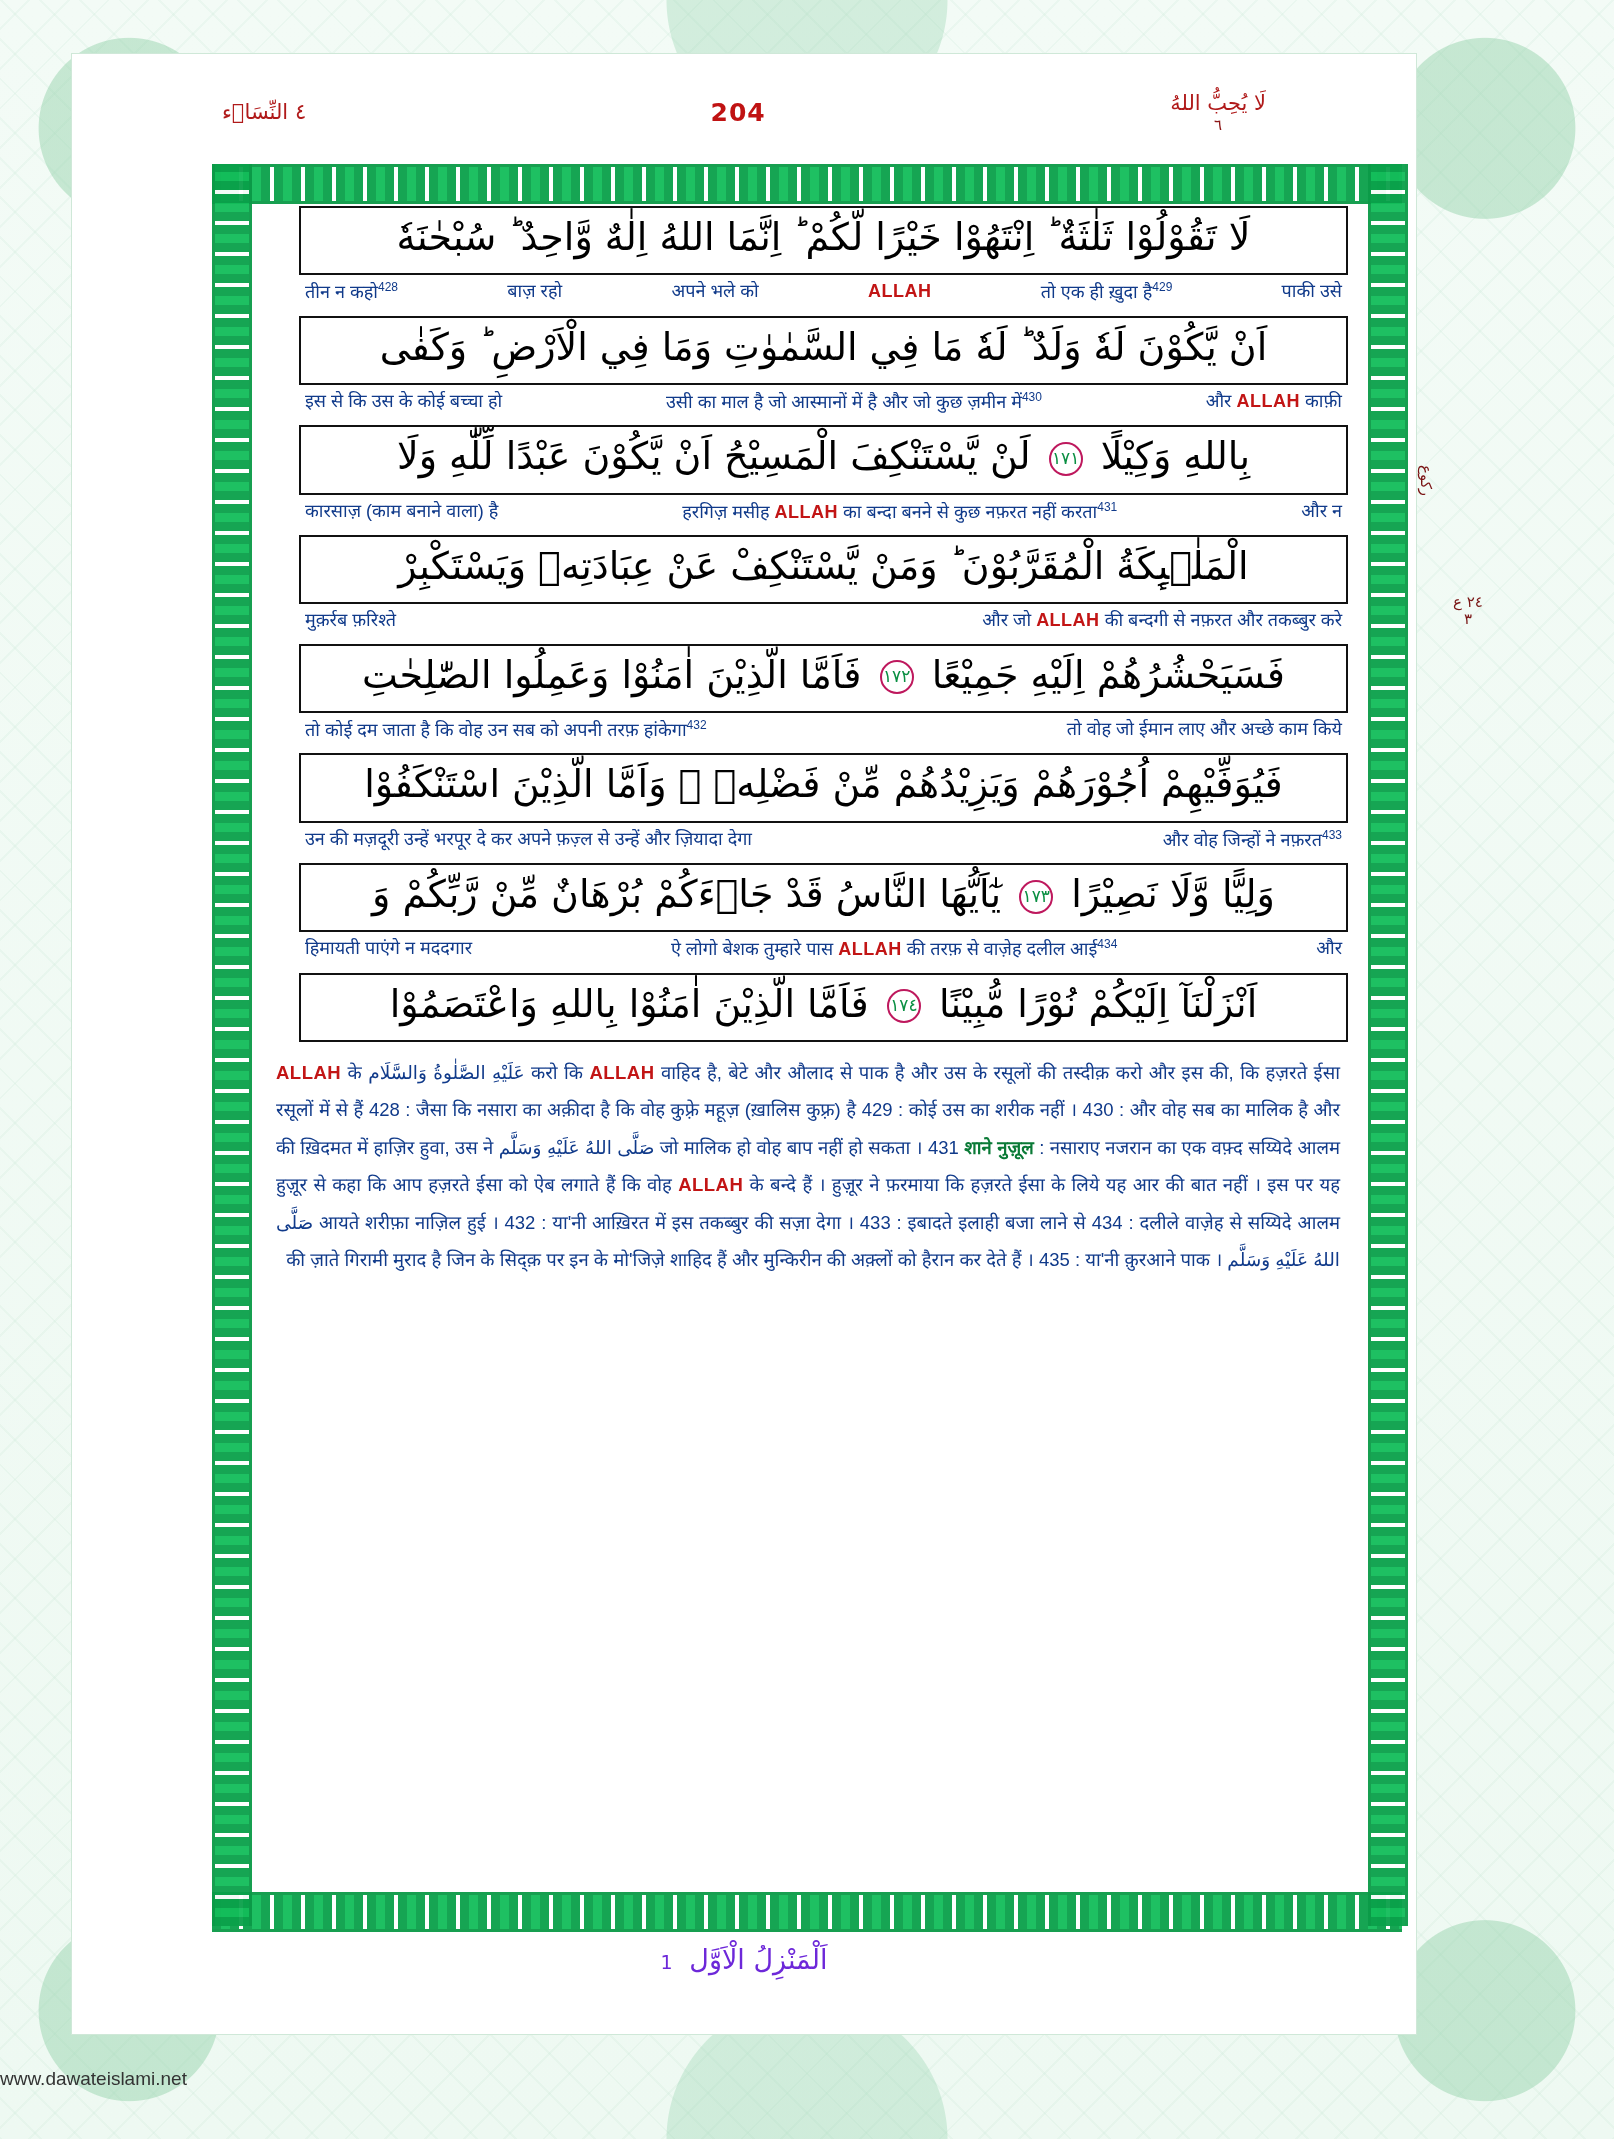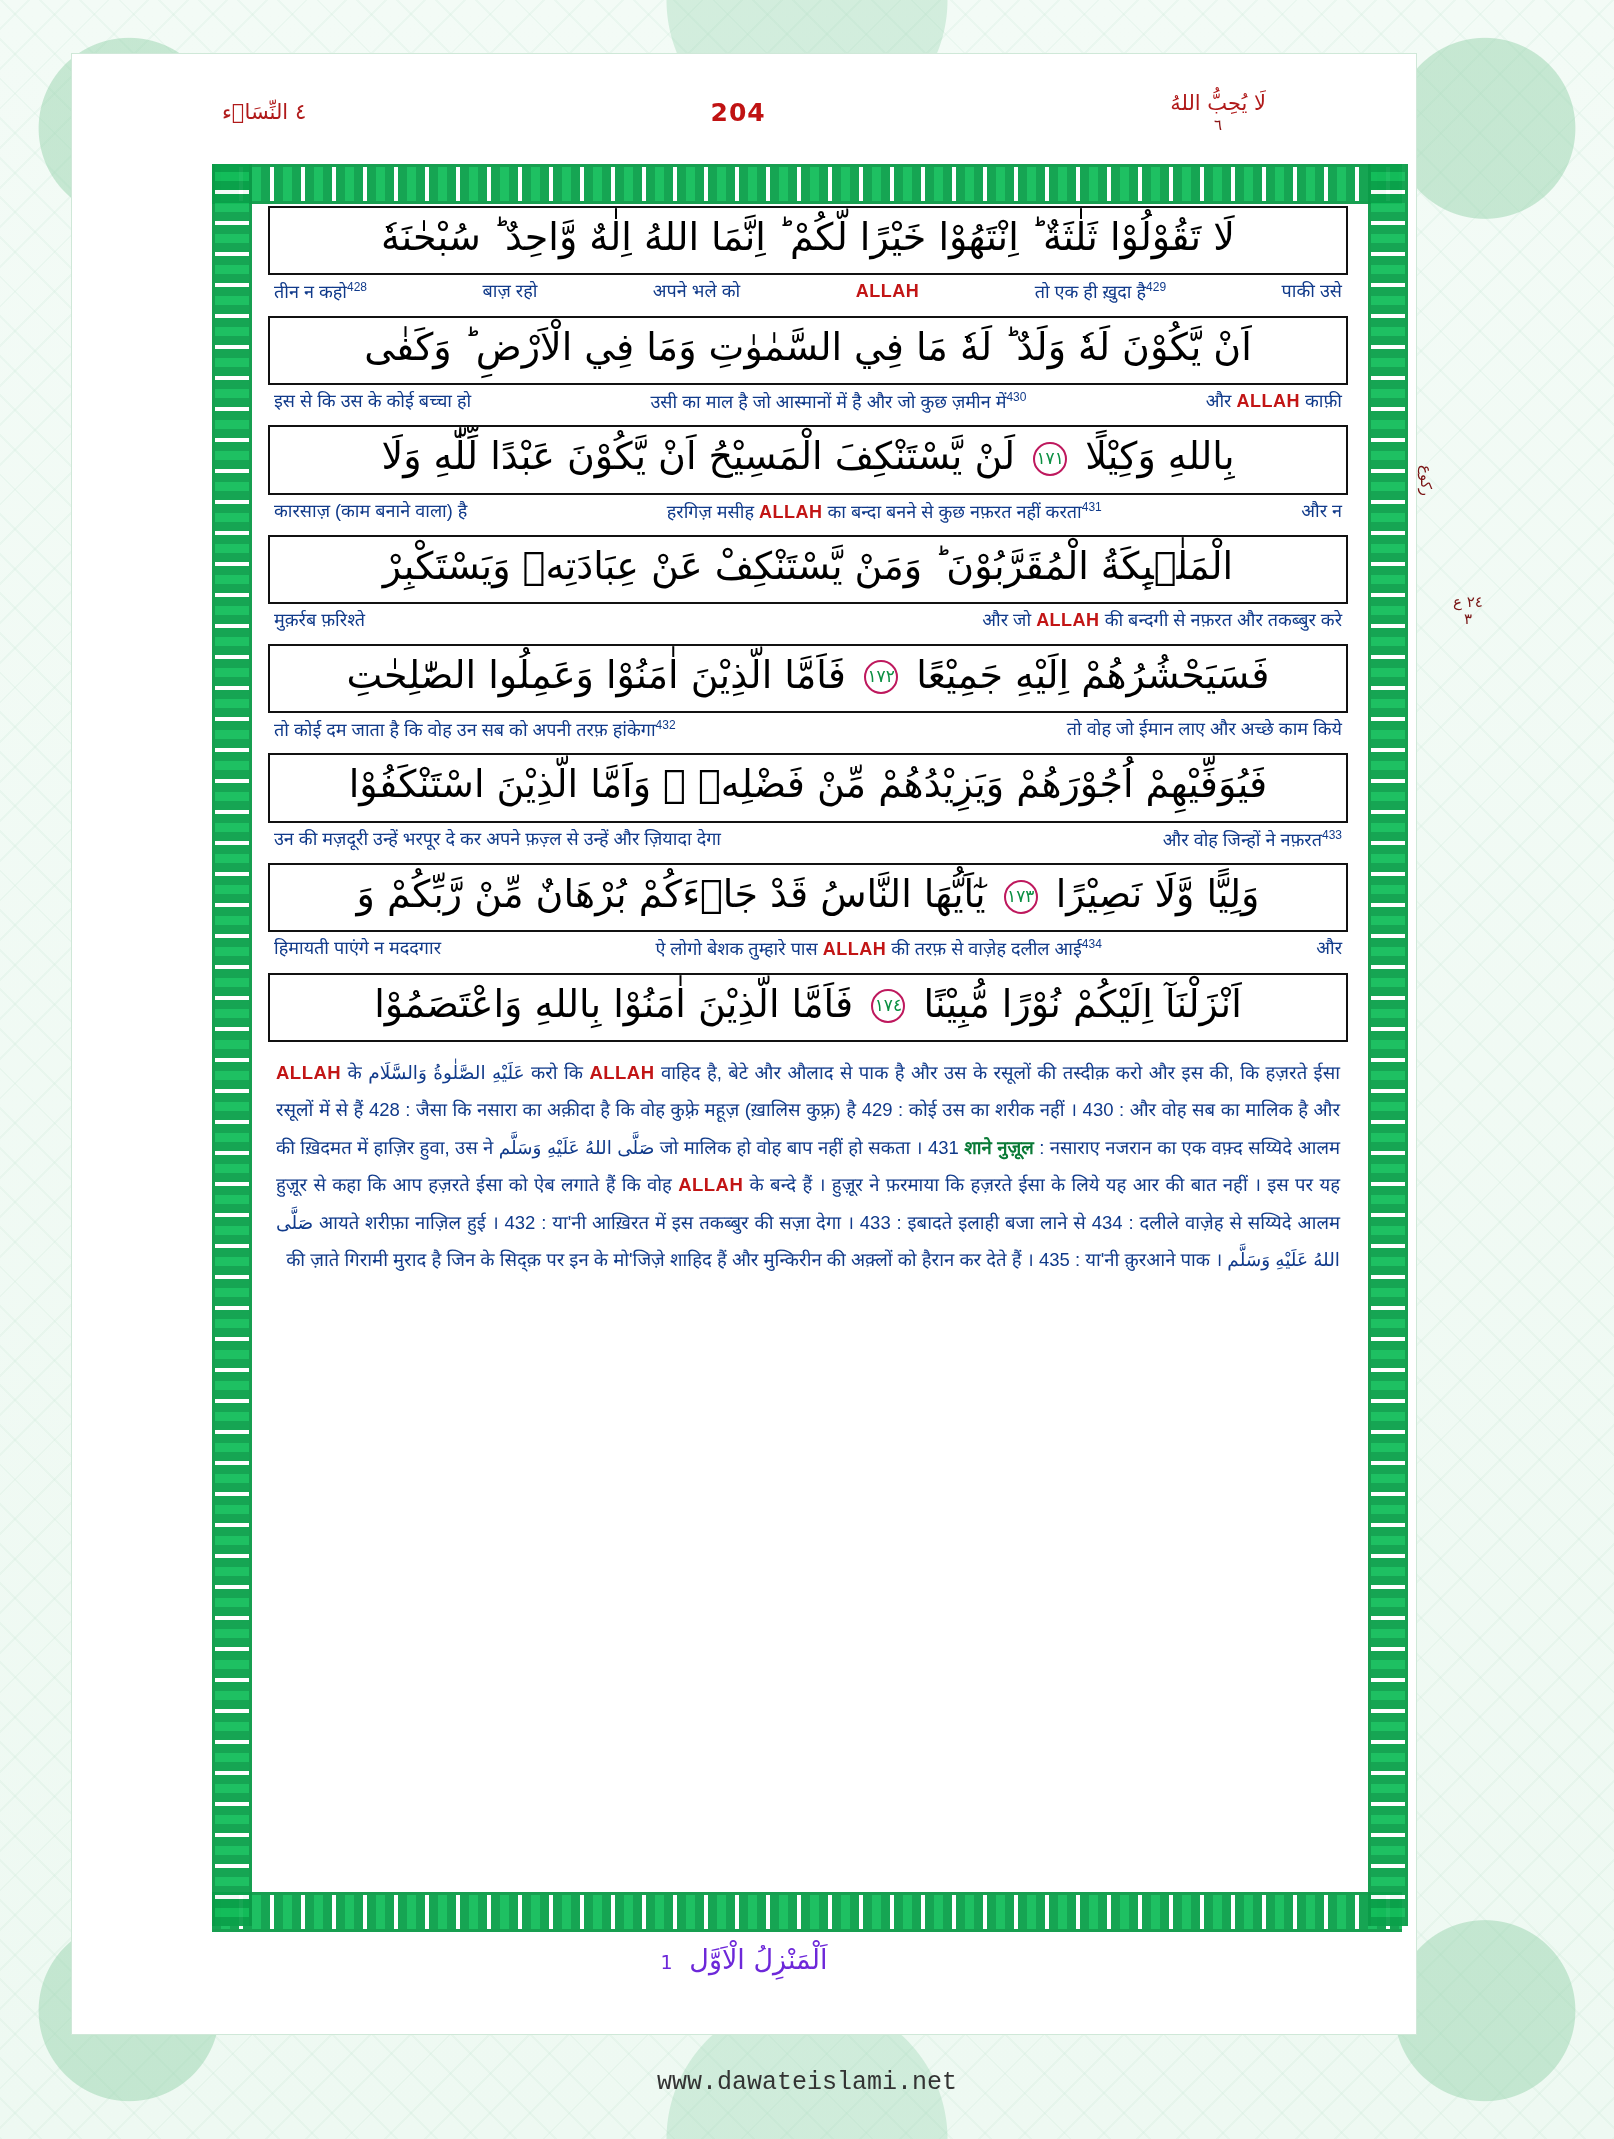--- a/index.html
+++ b/index.html
@@ -129,21 +129,21 @@
     color: #7a1414;
     font-size: 15px;
     line-height: 1.1;
     text-align: center;
     writing-mode: vertical-rl;
   }
   .margin-note.ruku { left: 1345px; top: 372px; height: 110px; }
   .margin-note.juz  { left: 1348px; top: 540px; height: 90px; writing-mode: horizontal-tb; width: 40px; margin-left: 28px;}
 
   
-  .ayah-block { margin-bottom: 4px; }
+  .ayah-block { margin-bottom: 4px; margin-left: 31px; }
   .arabic-row {
     border: 2px solid #111;
     background: #ffffff;
     direction: rtl;
     text-align: center;
     padding: 4px 8px 10px 8px;
     box-sizing: border-box;
     font-family: "DejaVu Sans", sans-serif;
     font-size: 38px;
     line-height: 1.35;
@@ -210,23 +210,22 @@
   }
   .footer-manzil .num {
     display: inline-block;
     font-size: 19px;
     margin-right: 8px;
   }
   .site {
     position: absolute;
     left: 0; right: 0;
     top: 2068px;
-    text-align: center;
-    font-family: Liberation Mono, monospace;
-    font-size: 25px;
+    font-family: Liberation Sans, sans-serif;
+    font-size: 19px;
     color: #333;
   }
 </style>
 </head>
 <body>
 
 <div class="page">
   <div class="sheet">
 
     <div class="hdr">

